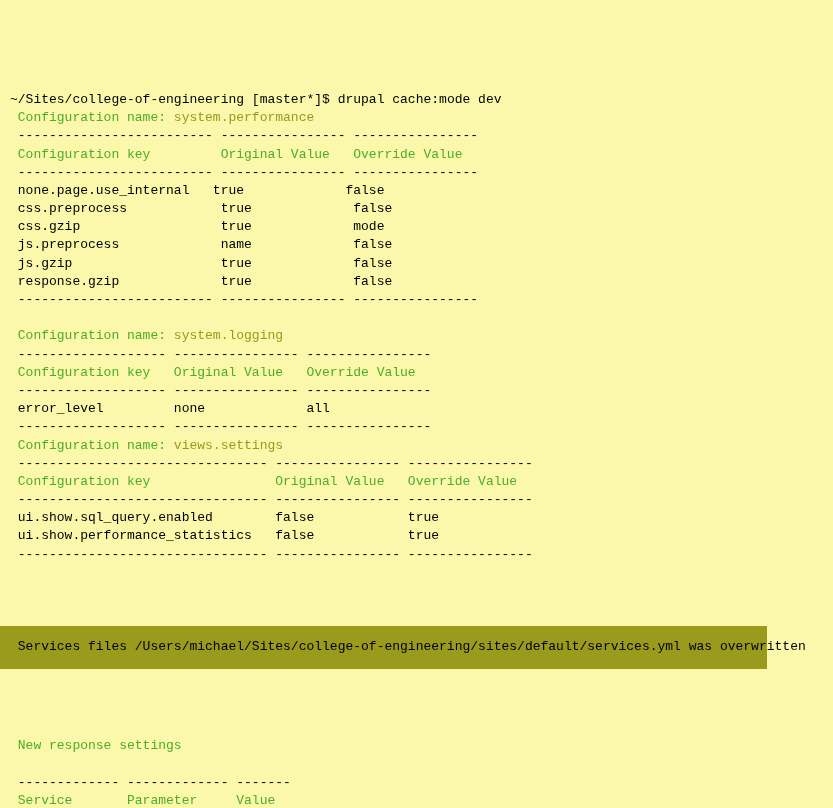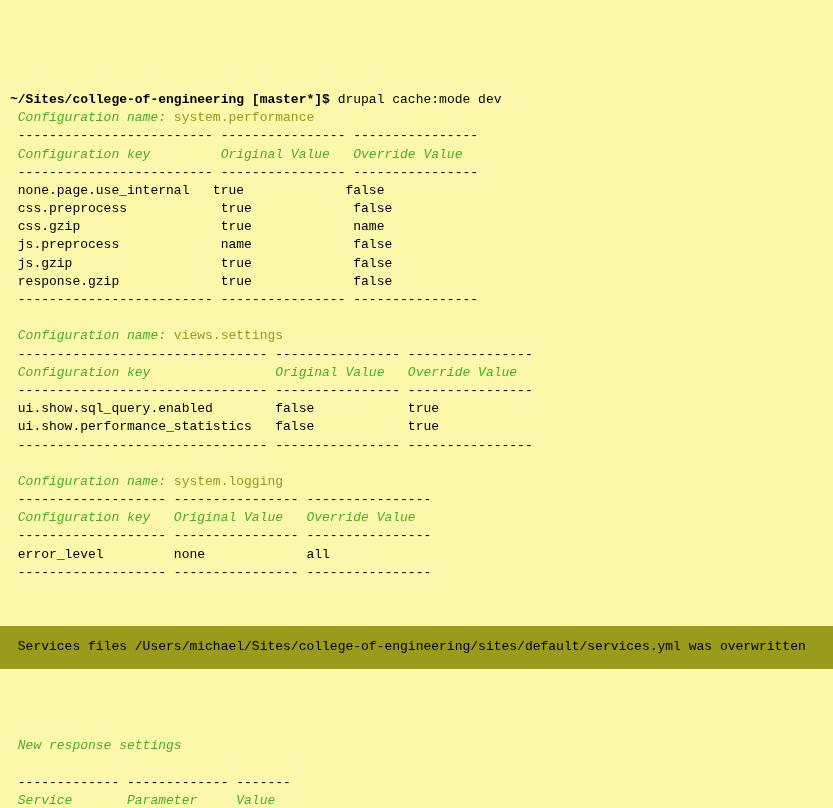--- a/index.html
+++ b/index.html
@@ -6,66 +6,66 @@
     body {
       font-family: Menlo, Monaco, "Courier New", monospace;
       font-size: 13px;
       line-height: 1.4;
       background: #fbf8ac;
       color: #000;
       width: 833px;
       white-space: pre;
     }
     .terminal { padding: 0 10px; }
-    .prompt { color: #000; font-weight: bold; }
-    .green { color: #4cae25; font-style: italic; }
+    .prompt { color: #000; }
+    .green { color: #4cae25; }
     .olive { color: #9a9a1c; text-align: right; }
     .dash-row { color: #000; }
     .banner-olive {
       background: #9a9a1c;
       color: #000;
       padding: 12px 10px;
       margin: 8px 0 0 0;
-      width: 833px;
+      width: 767px;
     }
     .spacer { height: 14px; }
   </style>
 </head>
 <body>
 
 
 
 <div class="terminal">
 <span class="prompt">~/Sites/college-of-engineering [master*]$</span><span> drupal cache:mode dev</span>
 <div id="config-sections"><div><span class="green"> Configuration name: </span><span class="olive">system.performance</span>
 <span class="dash-row"> ------------------------- ---------------- ----------------</span>
 <span class="green"> Configuration key         Original Value   Override Value</span>
 <span class="dash-row"> ------------------------- ---------------- ----------------</span>
 <span> none.page.use_internal   true             false</span>
 <span> css.preprocess            true             false</span>
-<span> css.gzip                  true             name</span>
+<span> css.gzip                  true             mode</span>
 <span> js.preprocess             name             false</span>
 <span> js.gzip                   true             false</span>
 <span> response.gzip             true             false</span>
 <span class="dash-row"> ------------------------- ---------------- ----------------</span>
 
+</div><div><span class="green"> Configuration name: </span><span class="olive">system.logging</span>
+<span class="dash-row"> ------------------- ---------------- ----------------</span>
+<span class="green"> Configuration key   Original Value   Override Value</span>
+<span class="dash-row"> ------------------- ---------------- ----------------</span>
+<span> error_level         none             all</span>
+<span class="dash-row"> ------------------- ---------------- ----------------</span>
 </div><div><span class="green"> Configuration name: </span><span class="olive">views.settings</span>
 <span class="dash-row"> -------------------------------- ---------------- ----------------</span>
 <span class="green"> Configuration key                Original Value   Override Value</span>
 <span class="dash-row"> -------------------------------- ---------------- ----------------</span>
 <span> ui.show.sql_query.enabled        false            true</span>
 <span> ui.show.performance_statistics   false            true</span>
 <span class="dash-row"> -------------------------------- ---------------- ----------------</span>
 
-</div><div><span class="green"> Configuration name: </span><span class="olive">system.logging</span>
-<span class="dash-row"> ------------------- ---------------- ----------------</span>
-<span class="green"> Configuration key   Original Value   Override Value</span>
-<span class="dash-row"> ------------------- ---------------- ----------------</span>
-<span> error_level         none             all</span>
-<span class="dash-row"> ------------------- ---------------- ----------------</span>
 </div></div>
 </div>
 <div class="banner-olive"> Services files /Users/michael/Sites/college-of-engineering/sites/default/services.yml was overwritten</div>
 <div class="terminal">
 <div class="spacer"></div>
 <span class="green"> New response settings</span>
 <div id="services-table">
 <span class="dash-row"> ------------- ------------- -------</span>
 <span class="green"> Service       Parameter     Value</span>
 

